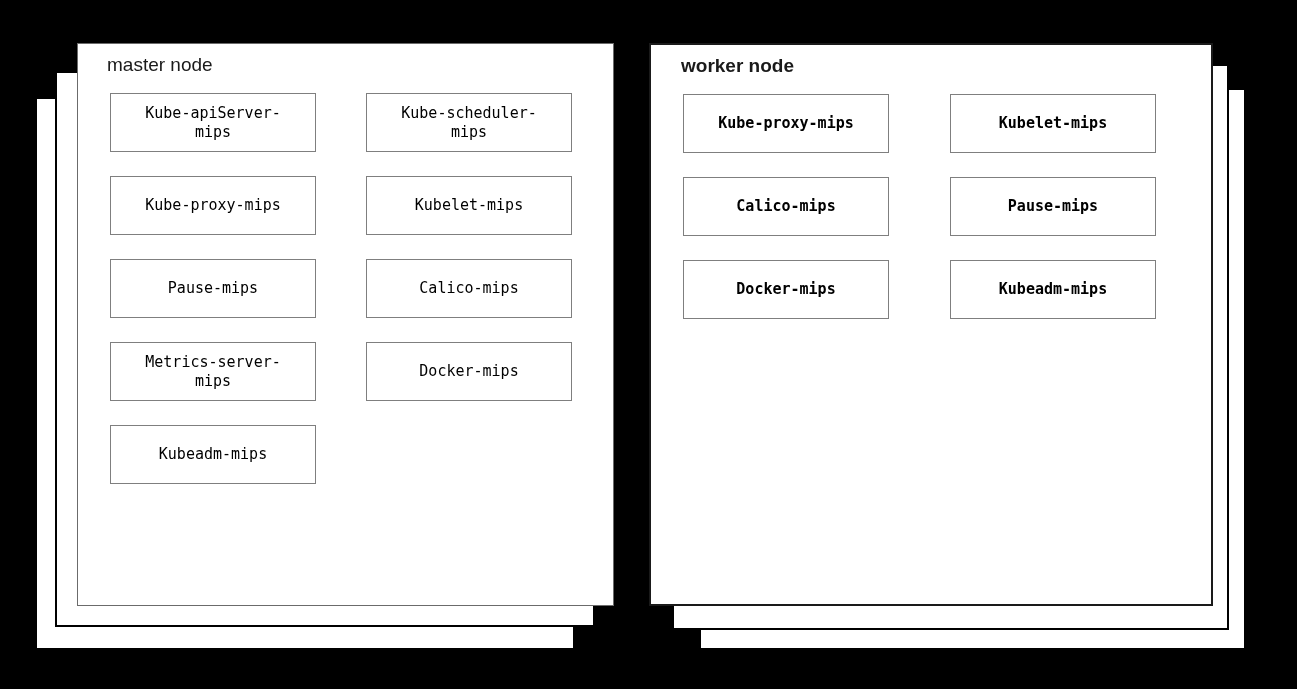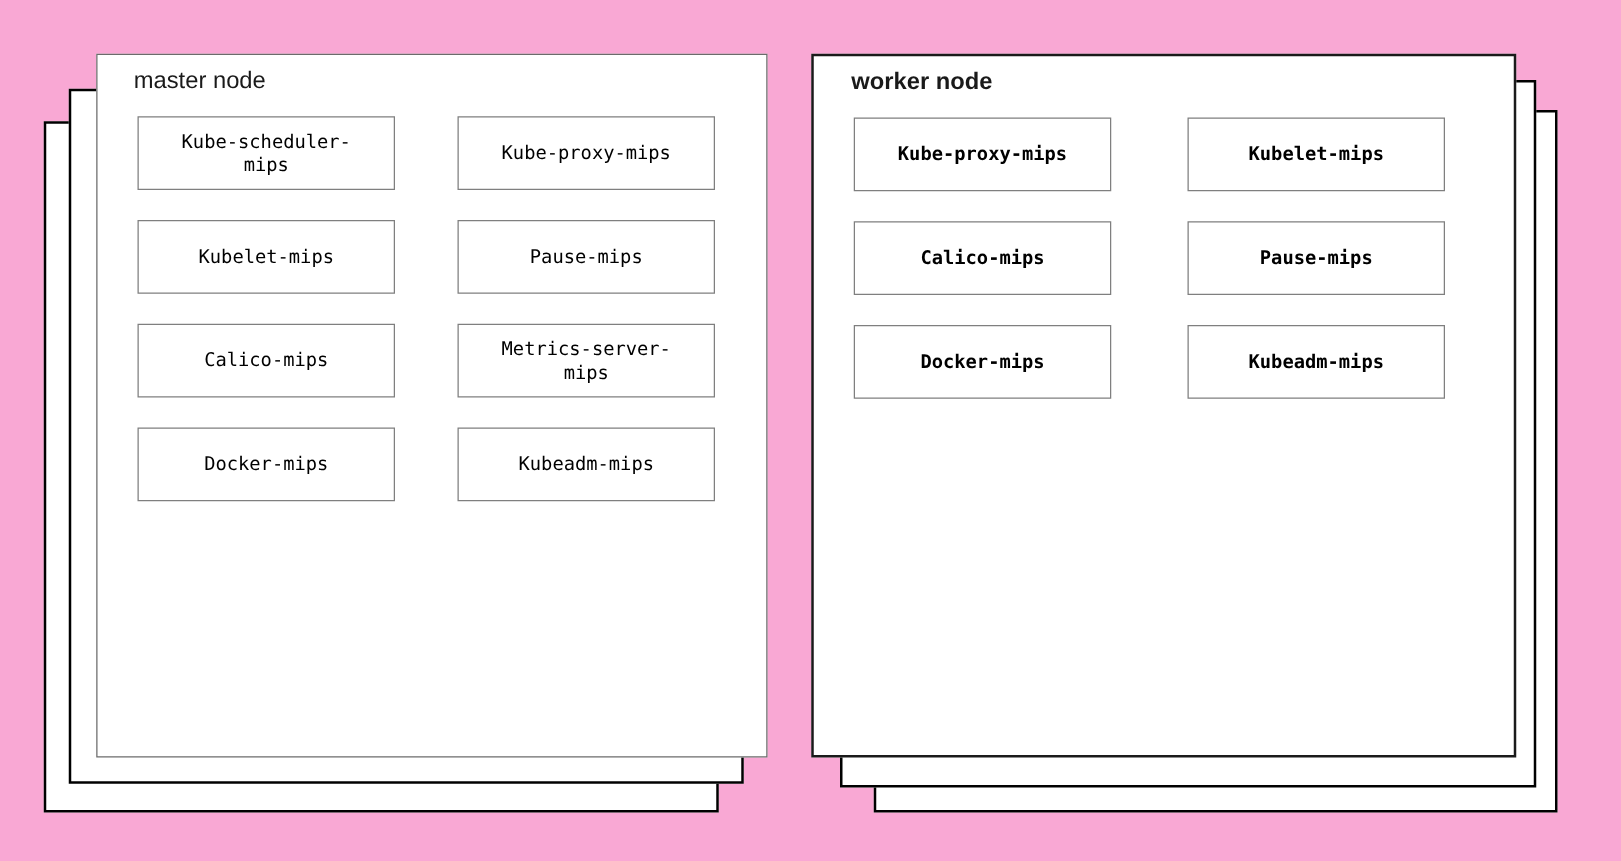--- a/index.html
+++ b/index.html
@@ -4,21 +4,21 @@
 <style>
   html, body {
     margin: 0;
     padding: 0;
     background: #ffffff;
   }
   .canvas {
     position: relative;
     width: 1297px;
     height: 689px;
-    background: #f9a8d4;
+    background: #000000;
     overflow: hidden;
     font-family: "Liberation Sans", sans-serif;
   }
   .layer {
     position: absolute;
     background: #ffffff;
     border: 2px solid #000000;
     box-sizing: border-box;
   }
   
@@ -87,20 +87,21 @@
 <body>
 
 <div class="canvas">
 
   <div>
     <div class="layer master-l3"></div>
     <div class="layer master-l2"></div>
     <div class="panel master">
       <div class="panel-title">master node</div>
       <div class="grid">
+        <div class="box">Kube-apiServer-mips</div>
         <div class="box">Kube-scheduler-mips</div>
         <div class="box">Kube-proxy-mips</div>
         <div class="box">Kubelet-mips</div>
         <div class="box">Pause-mips</div>
         <div class="box">Calico-mips</div>
         <div class="box">Metrics-server-mips</div>
         <div class="box">Docker-mips</div>
         <div class="box">Kubeadm-mips</div>
       </div>
     </div>

